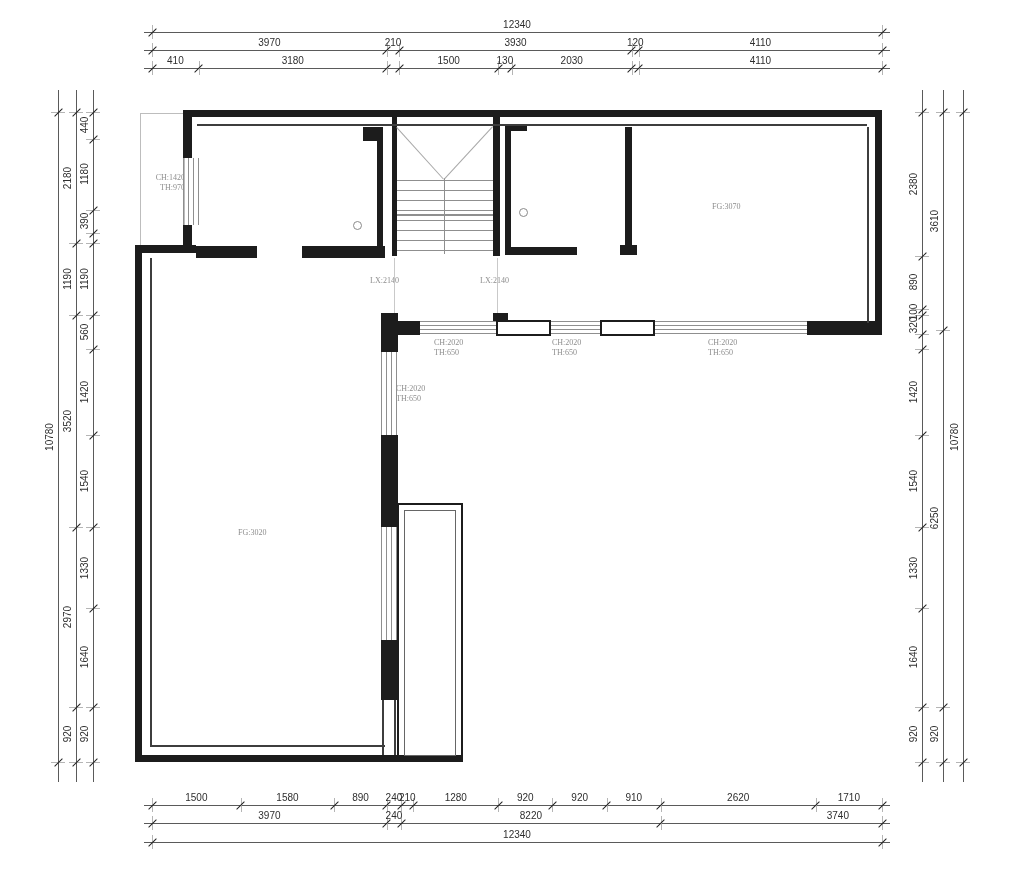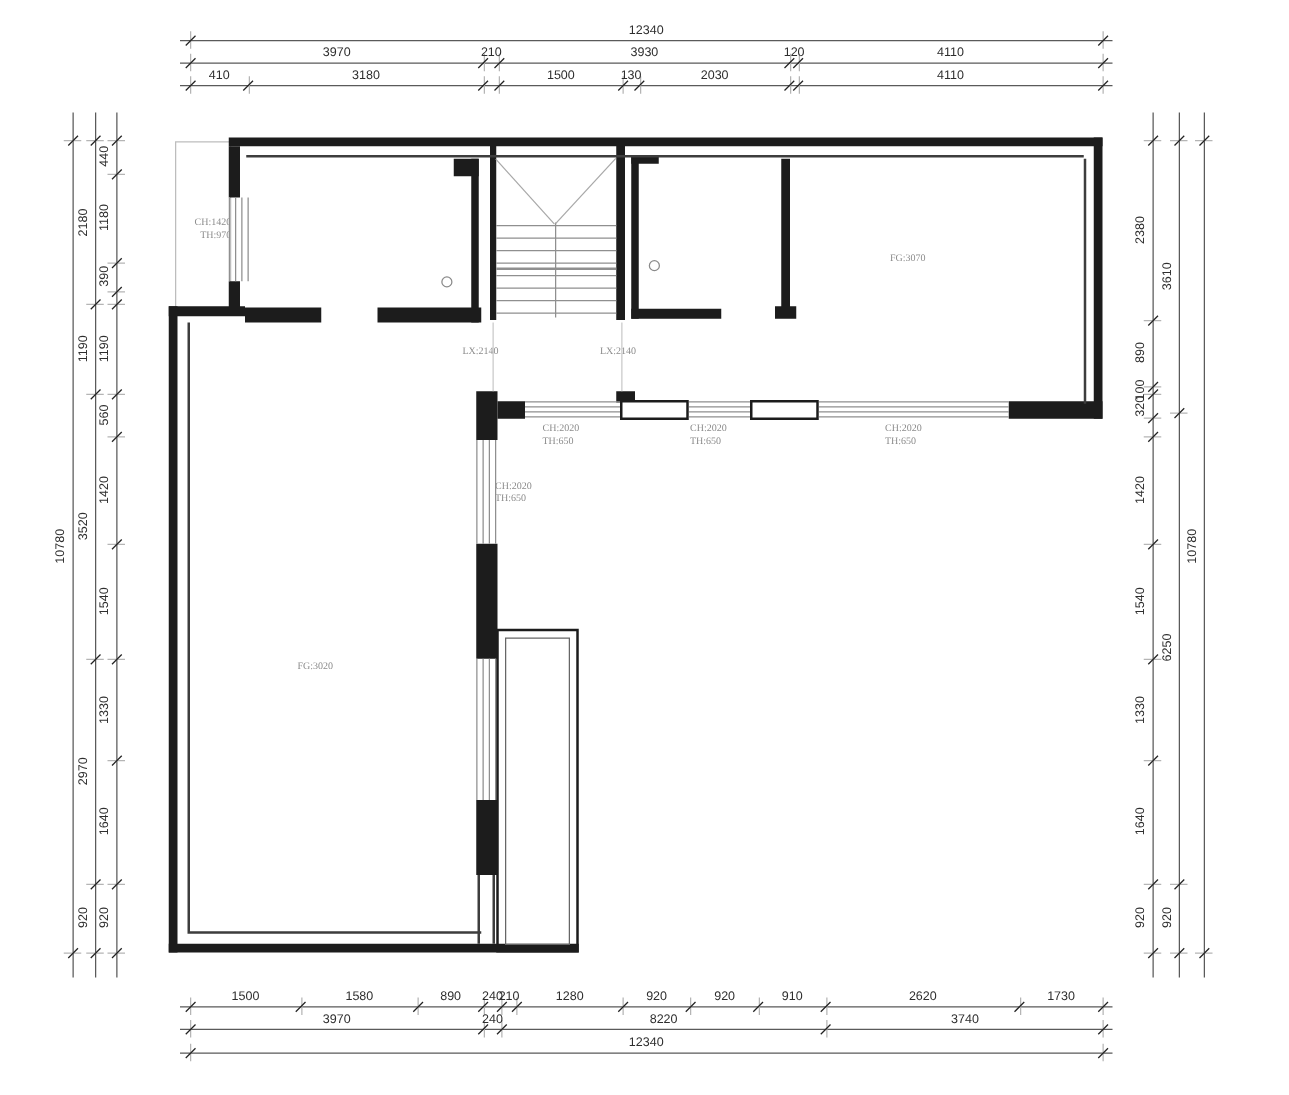--- a/index.html
+++ b/index.html
@@ -222,36 +222,36 @@
     <div class="dim-label" style="left: 161.368px; top: 792px; width: 70px; height: 12px;">1500</div>
     <div class="dim-label" style="left: 252.47px; top: 792px; width: 70px; height: 12px;">1580</div>
     <div class="dim-label" style="left: 325.529px; top: 792px; width: 70px; height: 12px;">890</div>
     <div class="dim-label" style="left: 358.953px; top: 792px; width: 70px; height: 12px;">240</div>
     <div class="dim-label" style="left: 372.263px; top: 792px; width: 70px; height: 12px;">210</div>
     <div class="dim-label" style="left: 420.772px; top: 792px; width: 70px; height: 12px;">1280</div>
     <div class="dim-label" style="left: 490.282px; top: 792px; width: 70px; height: 12px;">920</div>
     <div class="dim-label" style="left: 544.707px; top: 792px; width: 70px; height: 12px;">920</div>
     <div class="dim-label" style="left: 598.835px; top: 792px; width: 70px; height: 12px;">910</div>
     <div class="dim-label" style="left: 703.248px; top: 792px; width: 70px; height: 12px;">2620</div>
-    <div class="dim-label" style="left: 813.872px; top: 792px; width: 70px; height: 12px;">1730</div>
+    <div class="dim-label" style="left: 813.872px; top: 792px; width: 70px; height: 12px;">1710</div>
     <div class="dim-line" style="left: 144px; top: 823px; width: 746px; height: 1px;"></div>
     <div class="witness" style="left: 152px; top: 816px; width: 1px; height: 14px;"></div>
     <div class="tick" style="left: 146.5px; top: 823px;"></div>
     <div class="witness" style="left: 386.854px; top: 816px; width: 1px; height: 14px;"></div>
     <div class="tick" style="left: 381.354px; top: 823px;"></div>
     <div class="witness" style="left: 401.052px; top: 816px; width: 1px; height: 14px;"></div>
     <div class="tick" style="left: 395.552px; top: 823px;"></div>
     <div class="witness" style="left: 660.752px; top: 816px; width: 1px; height: 14px;"></div>
     <div class="tick" style="left: 655.252px; top: 823px;"></div>
     <div class="witness" style="left: 882px; top: 816px; width: 1px; height: 14px;"></div>
     <div class="tick" style="left: 876.5px; top: 823px;"></div>
     <div class="dim-label" style="left: 234.427px; top: 810px; width: 70px; height: 12px;">3970</div>
     <div class="dim-label" style="left: 358.953px; top: 810px; width: 70px; height: 12px;">240</div>
     <div class="dim-label" style="left: 495.902px; top: 810px; width: 70px; height: 12px;">8220</div>
-    <div class="dim-label" style="left: 737px; top: 810px; width: 70px; height: 12px;">3740</div>
+    <div class="dim-label" style="left: 779px; top: 810px; width: 70px; height: 12px; text-align: right;">3740</div>
     <div class="dim-line" style="left: 144px; top: 842px; width: 746px; height: 1px;"></div>
     <div class="witness" style="left: 152px; top: 835px; width: 1px; height: 14px;"></div>
     <div class="tick" style="left: 146.5px; top: 842px;"></div>
     <div class="witness" style="left: 882px; top: 835px; width: 1px; height: 14px;"></div>
     <div class="tick" style="left: 876.5px; top: 842px;"></div>
     <div class="dim-label" style="left: 482px; top: 829px; width: 70px; height: 12px;">12340</div>
     <div class="dim-linev" style="left: 58px; top: 90px; width: 1px; height: 692px;"></div>
     <div class="witness" style="left: 51px; top: 112px; width: 14px; height: 1px;"></div>
     <div class="tick" style="left: 52.5px; top: 112px;"></div>
     <div class="witness" style="left: 51px; top: 762px; width: 14px; height: 1px;"></div>

